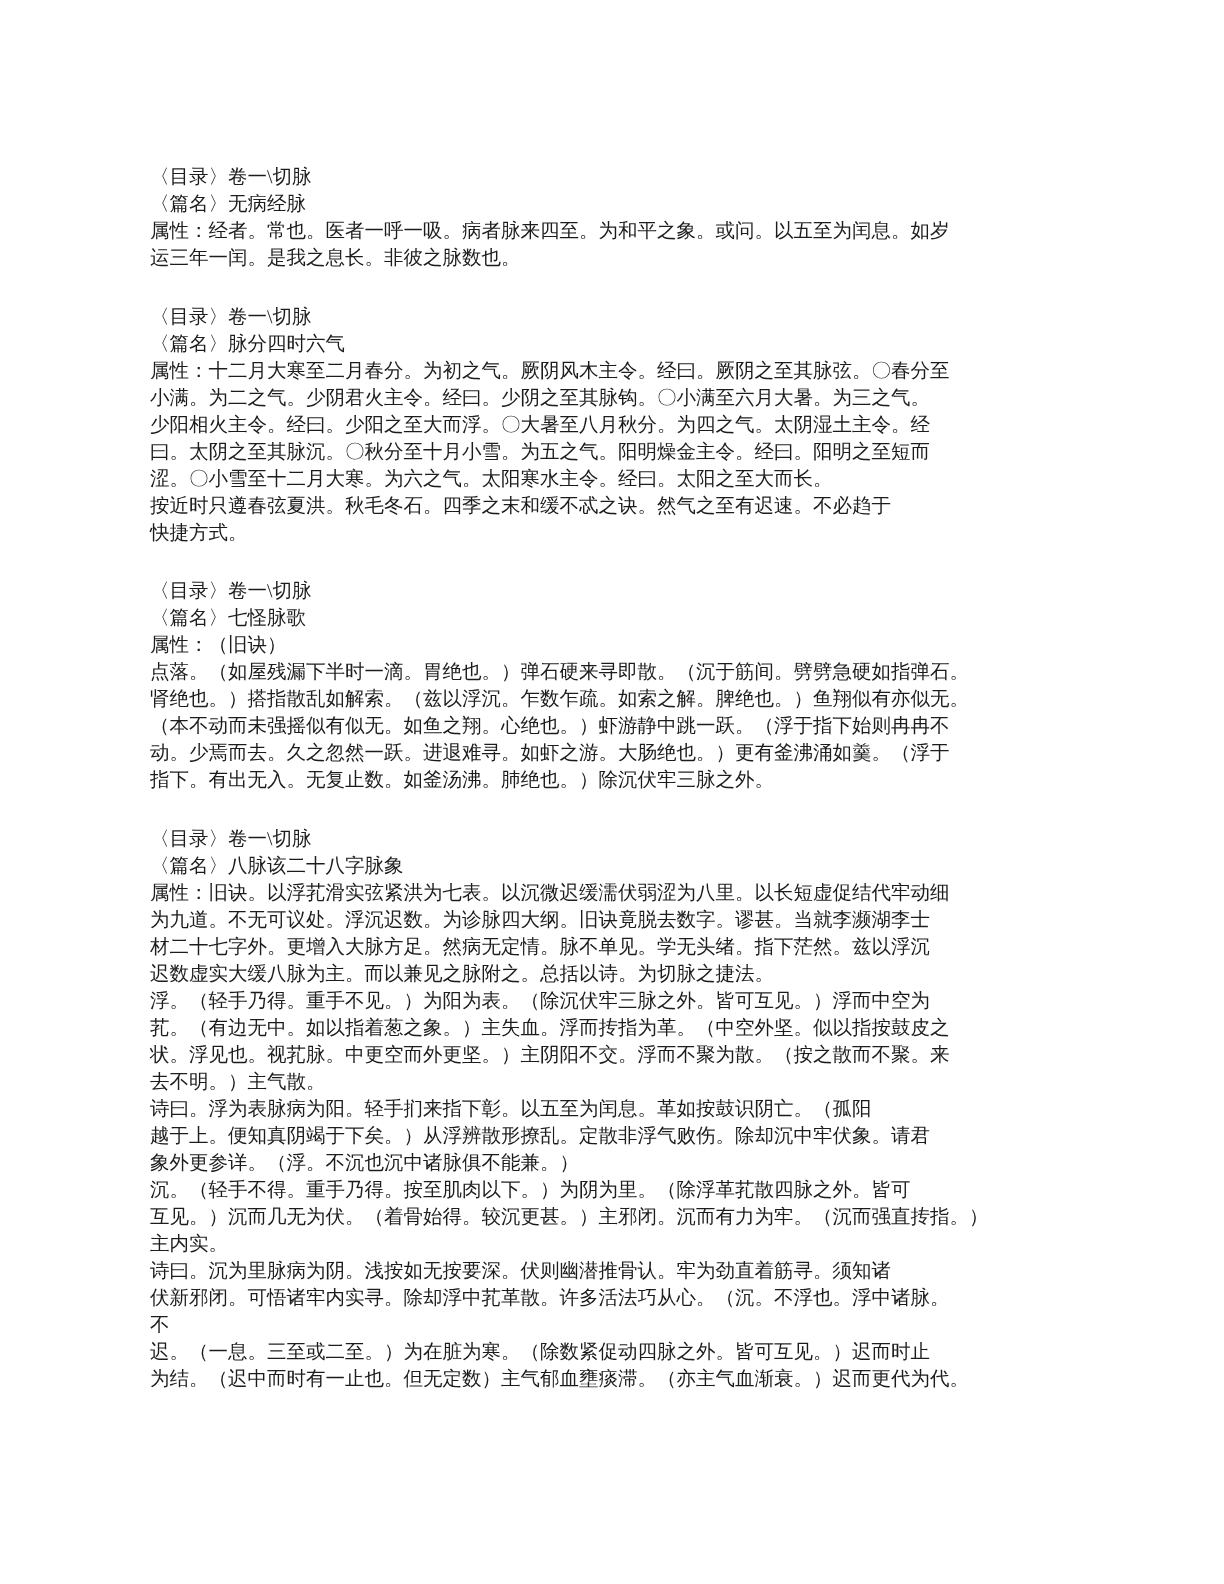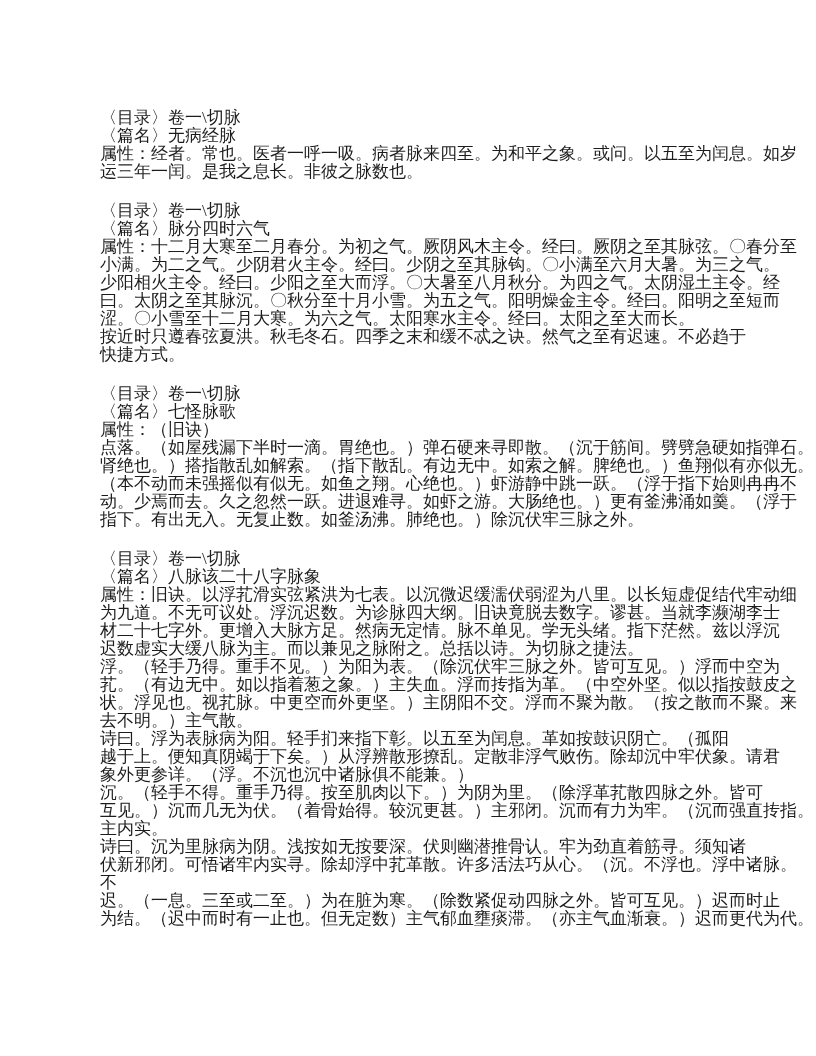--- a/index.html
+++ b/index.html
@@ -14,21 +14,21 @@
     background: #ffffff;
     overflow: hidden;
     font-family: "Liberation Serif", "DejaVu Serif", serif;
   }
   .content {
     position: absolute;
     left: 100px;
     top: 109px;
     width: 648px;
     color: #1c1c1c;
-    font-size: 17px;
+    font-size: 13px;
     line-height: 18px;
     text-align: left;
   }
   .section {
     margin: 0 0 21px 0;
   }
   .line {
     white-space: pre;
     height: 18px;
   }
@@ -53,21 +53,21 @@
         <div class="line">曰。太阴之至其脉沉。〇秋分至十月小雪。为五之气。阳明燥金主令。经曰。阳明之至短而</div>
         <div class="line">涩。〇小雪至十二月大寒。为六之气。太阳寒水主令。经曰。太阳之至大而长。</div>
         <div class="line">按近时只遵春弦夏洪。秋毛冬石。四季之末和缓不忒之诀。然气之至有迟速。不必趋于</div>
         <div class="line">快捷方式。</div>
       </div>
       <div class="section">
         <div class="line">〈目录〉卷一\切脉</div>
         <div class="line">〈篇名〉七怪脉歌</div>
         <div class="line">属性：（旧诀）</div>
         <div class="line">点落。（如屋残漏下半时一滴。胃绝也。）弹石硬来寻即散。（沉于筋间。劈劈急硬如指弹石。</div>
-        <div class="line">肾绝也。）搭指散乱如解索。（指下散乱。有边无中。如索之解。脾绝也。）鱼翔似有亦似无。</div>
+        <div class="line">肾绝也。）搭指散乱如解索。（兹以浮沉。乍数乍疏。如索之解。脾绝也。）鱼翔似有亦似无。</div>
         <div class="line">（本不动而未强摇似有似无。如鱼之翔。心绝也。）虾游静中跳一跃。（浮于指下始则冉冉不</div>
         <div class="line">动。少焉而去。久之忽然一跃。进退难寻。如虾之游。大肠绝也。）更有釜沸涌如羹。（浮于</div>
         <div class="line">指下。有出无入。无复止数。如釜汤沸。肺绝也。）除沉伏牢三脉之外。</div>
       </div>
       <div class="section">
         <div class="line">〈目录〉卷一\切脉</div>
         <div class="line">〈篇名〉八脉该二十八字脉象</div>
         <div class="line">属性：旧诀。以浮芤滑实弦紧洪为七表。以沉微迟缓濡伏弱涩为八里。以长短虚促结代牢动细</div>
         <div class="line">为九道。不无可议处。浮沉迟数。为诊脉四大纲。旧诀竟脱去数字。谬甚。当就李濒湖李士</div>
         <div class="line">材二十七字外。更增入大脉方足。然病无定情。脉不单见。学无头绪。指下茫然。兹以浮沉</div>

